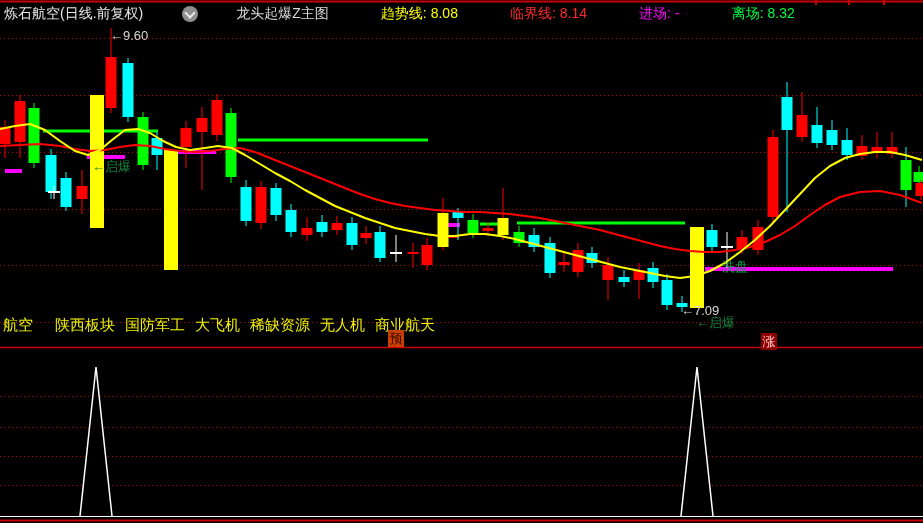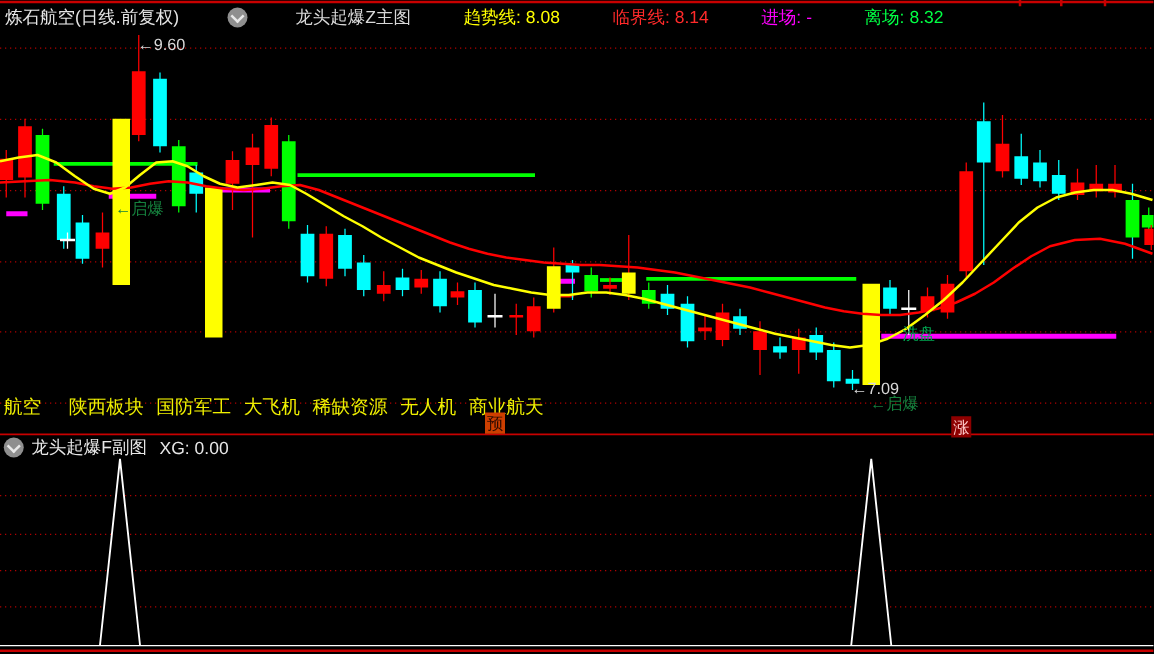--- a/index.html
+++ b/index.html
@@ -6,21 +6,21 @@
   .screen{position:relative;width:923px;height:523px;background:#000;overflow:hidden;
           font-family:"Liberation Sans","DejaVu Sans",sans-serif;}
   svg#chart-svg{position:absolute;left:0;top:0;}
   .topbar{position:absolute;left:0;top:2px;width:923px;height:23px;display:flex;align-items:center;
           font-size:14px;white-space:nowrap;gap:32px;}
   .stock-title{color:#e6e6e6;margin-left:4px;}
   .circle-icon{width:16px;height:16px;border-radius:50%;background:#8f8f8f;position:relative;margin-left:7px;flex:0 0 auto;}
   .circle-icon::after{content:"";position:absolute;left:4px;top:3px;width:6px;height:6px;
           border-right:2px solid #e8e8e8;border-bottom:2px solid #e8e8e8;transform:rotate(45deg);}
   .indicator-name{color:#d8d8d8;margin-left:6px;}
-  .fld{margin-left:10px;}
+  .fld{margin-left:20px;}
   .fld .val{margin-left:4px;}
   .c-yellow{color:#ffff00;} .c-red{color:#ff2a2a;} .c-magenta{color:#ff00ff;text-align:right;} .c-green{color:#00ff44;}
   .sector-row{position:absolute;left:3px;top:316px;font-size:15px;color:#f0f000;white-space:nowrap;}
   .sector-industry{margin-right:22px;}
   .sector-tag{margin-right:10px;}
   .badge{position:absolute;width:16px;height:17px;font-size:13px;line-height:17px;text-align:center;}
   .badge-yu{left:388px;top:330px;background:#cd3f00;color:#2b0b00;}
   .badge-zhang{left:761px;top:333px;background:#8e0000;color:#ffc8c8;}
   .subpanel-header{position:absolute;left:3px;top:349px;display:flex;align-items:center;font-size:14px;}
   .subpanel-title{color:#e6e6e6;margin-left:6px;}
@@ -206,25 +206,20 @@
     <span class="fld c-green"><span>离场:</span><span class="val">8.32</span></span>
   </div>
 
   <div class="sector-row">
     <span class="sector-industry">航空</span><span class="sector-tag">陕西板块</span><span class="sector-tag">国防军工</span><span class="sector-tag">大飞机</span><span class="sector-tag">稀缺资源</span><span class="sector-tag">无人机</span><span class="sector-tag">商业航天</span>
   </div>
 
   <div class="badge badge-yu">预</div>
   <div class="badge badge-zhang">涨</div>
 
-  <div class="subpanel-header">
-    <span class="circle-icon" style="margin-left:0;"></span>
-    <span class="subpanel-title">龙头起爆F副图</span>
-    <span class="xg"><span>XG:</span><span class="val">0.00</span></span>
-  </div>
 
   <div id="overlay">
       <span class="ann ann-label" style="left: 110px; top: 29px;">←9.60</span>
       <span class="ann ann-signal" style="left: 92px; top: 160px;">←启爆</span>
       <span class="ann ann-label" style="left: 681px; top: 304px;">←7.09</span>
       <span class="ann ann-signal" style="left: 696px; top: 316px;">←启爆</span>
       <span class="ann ann-wash" style="left: 722px; top: 228px;">洗盘</span>
     </div>
 </div>
 

